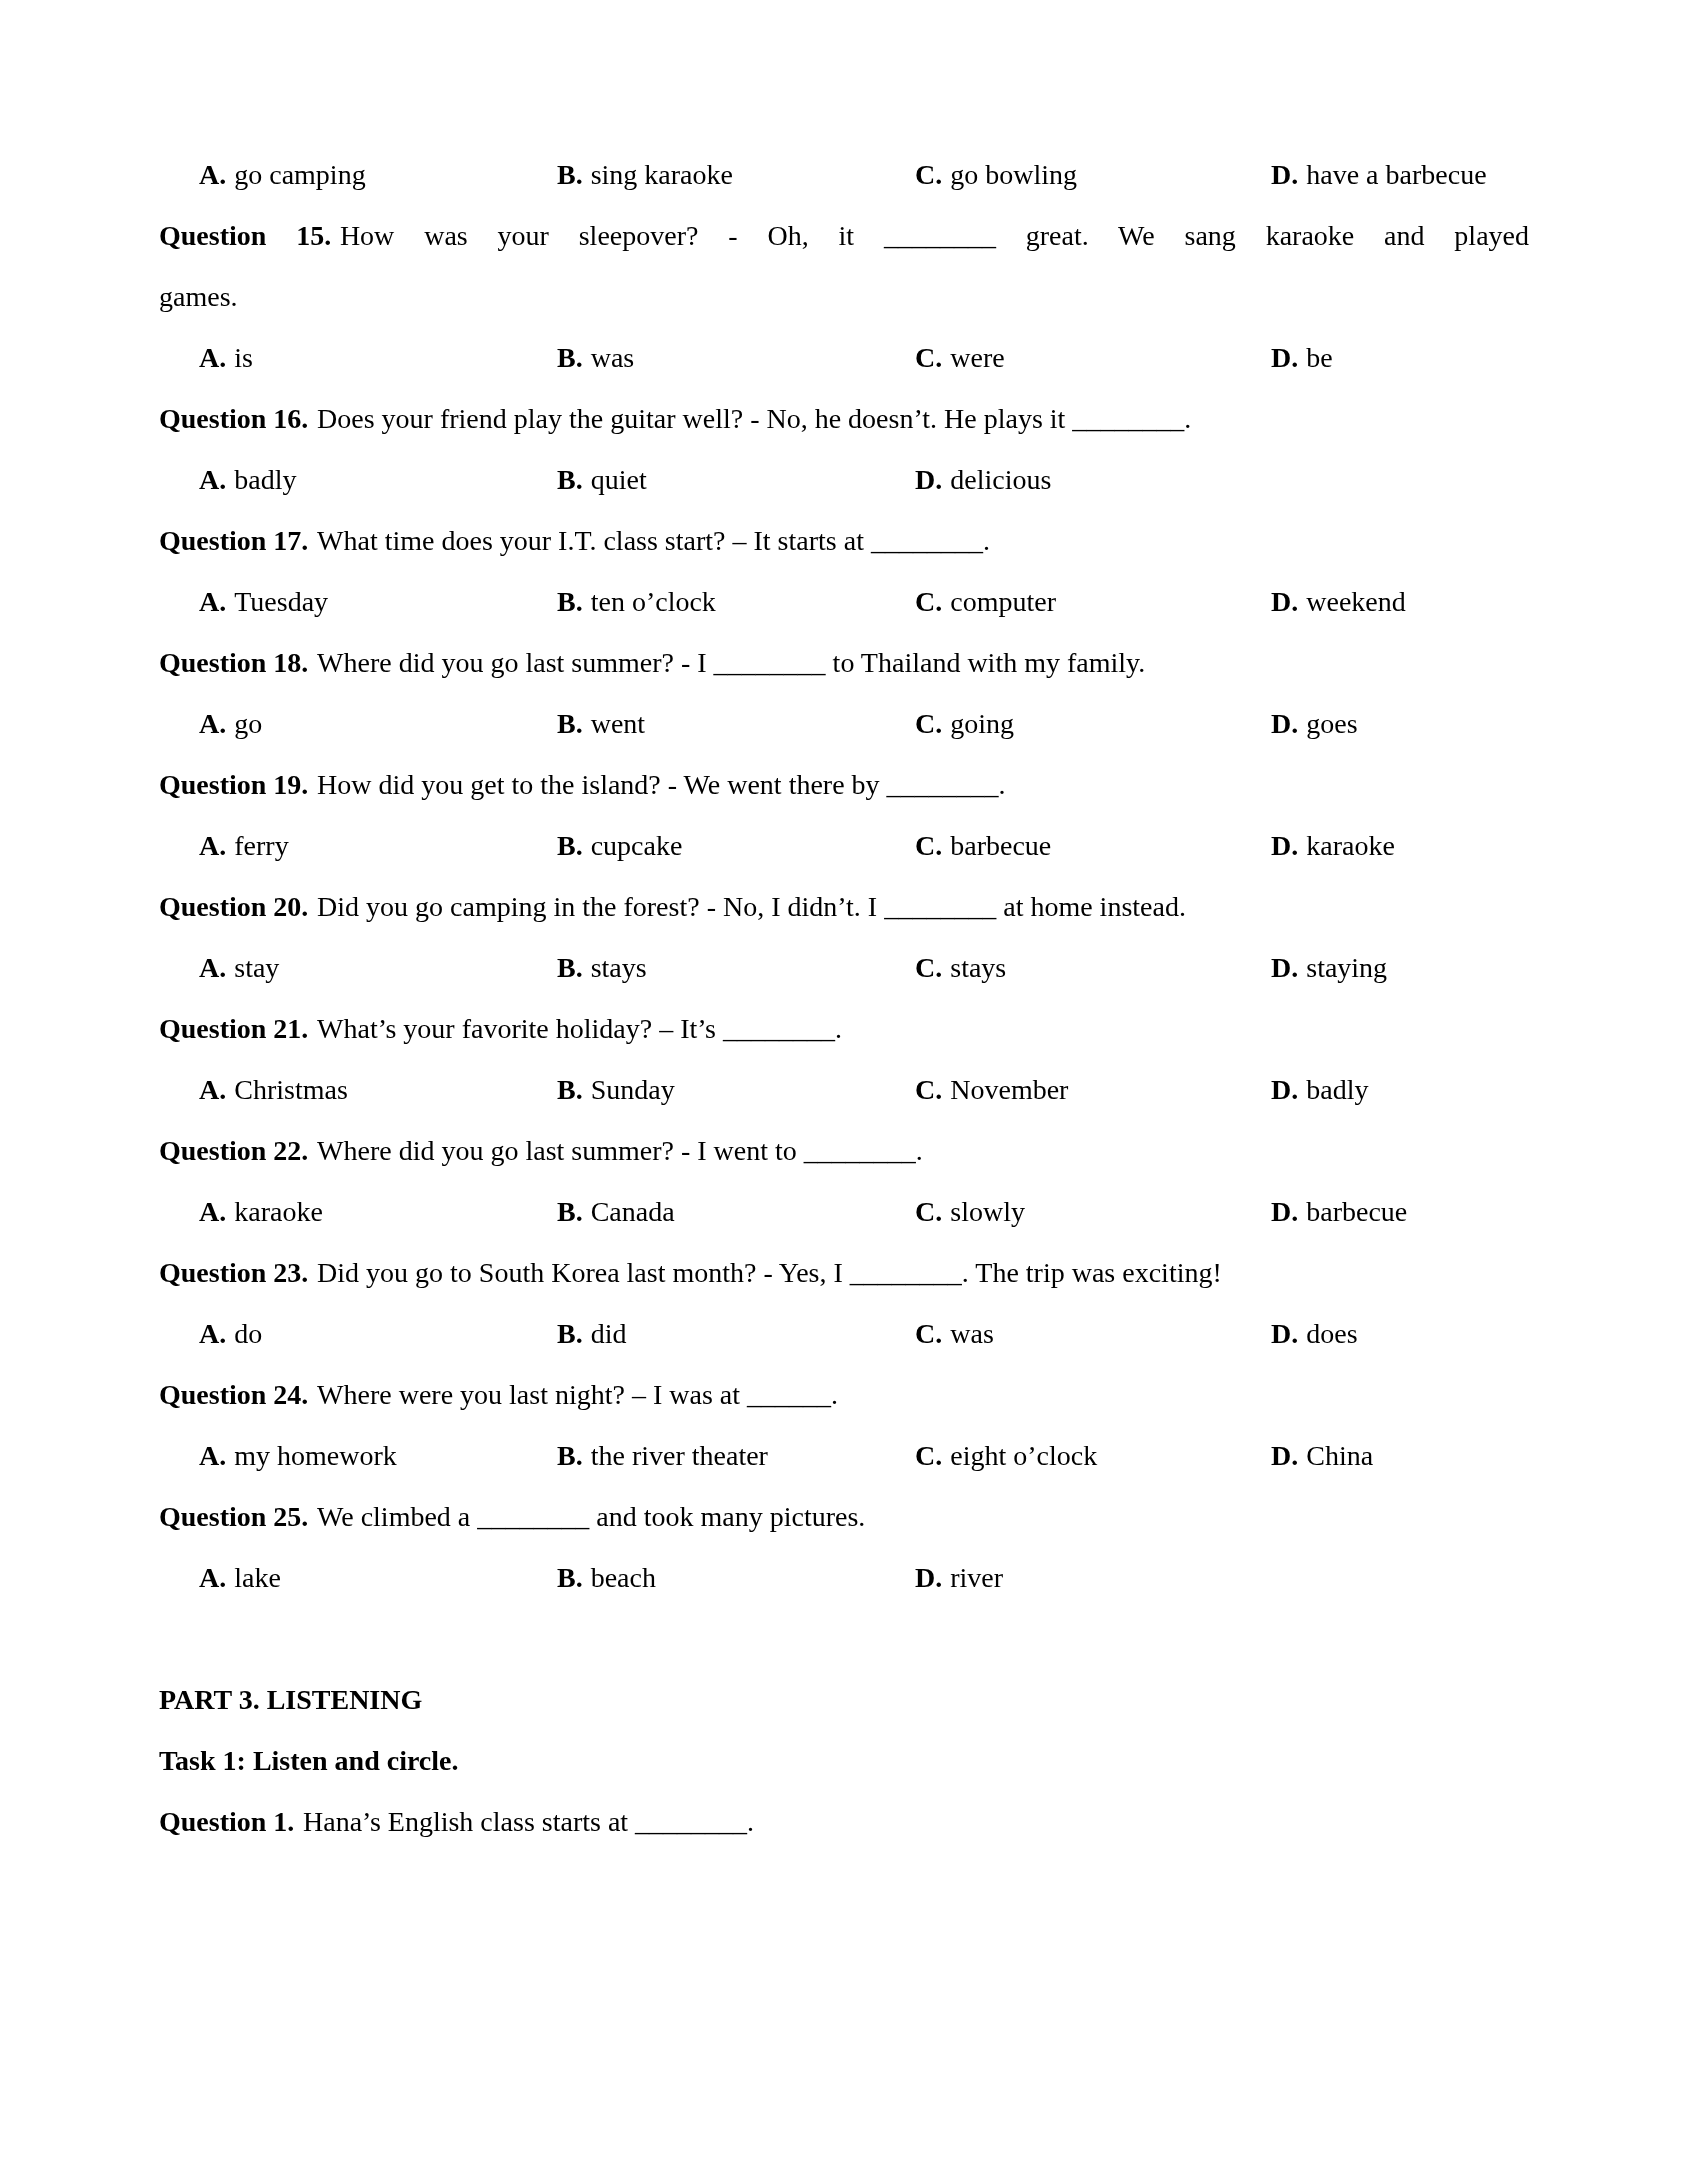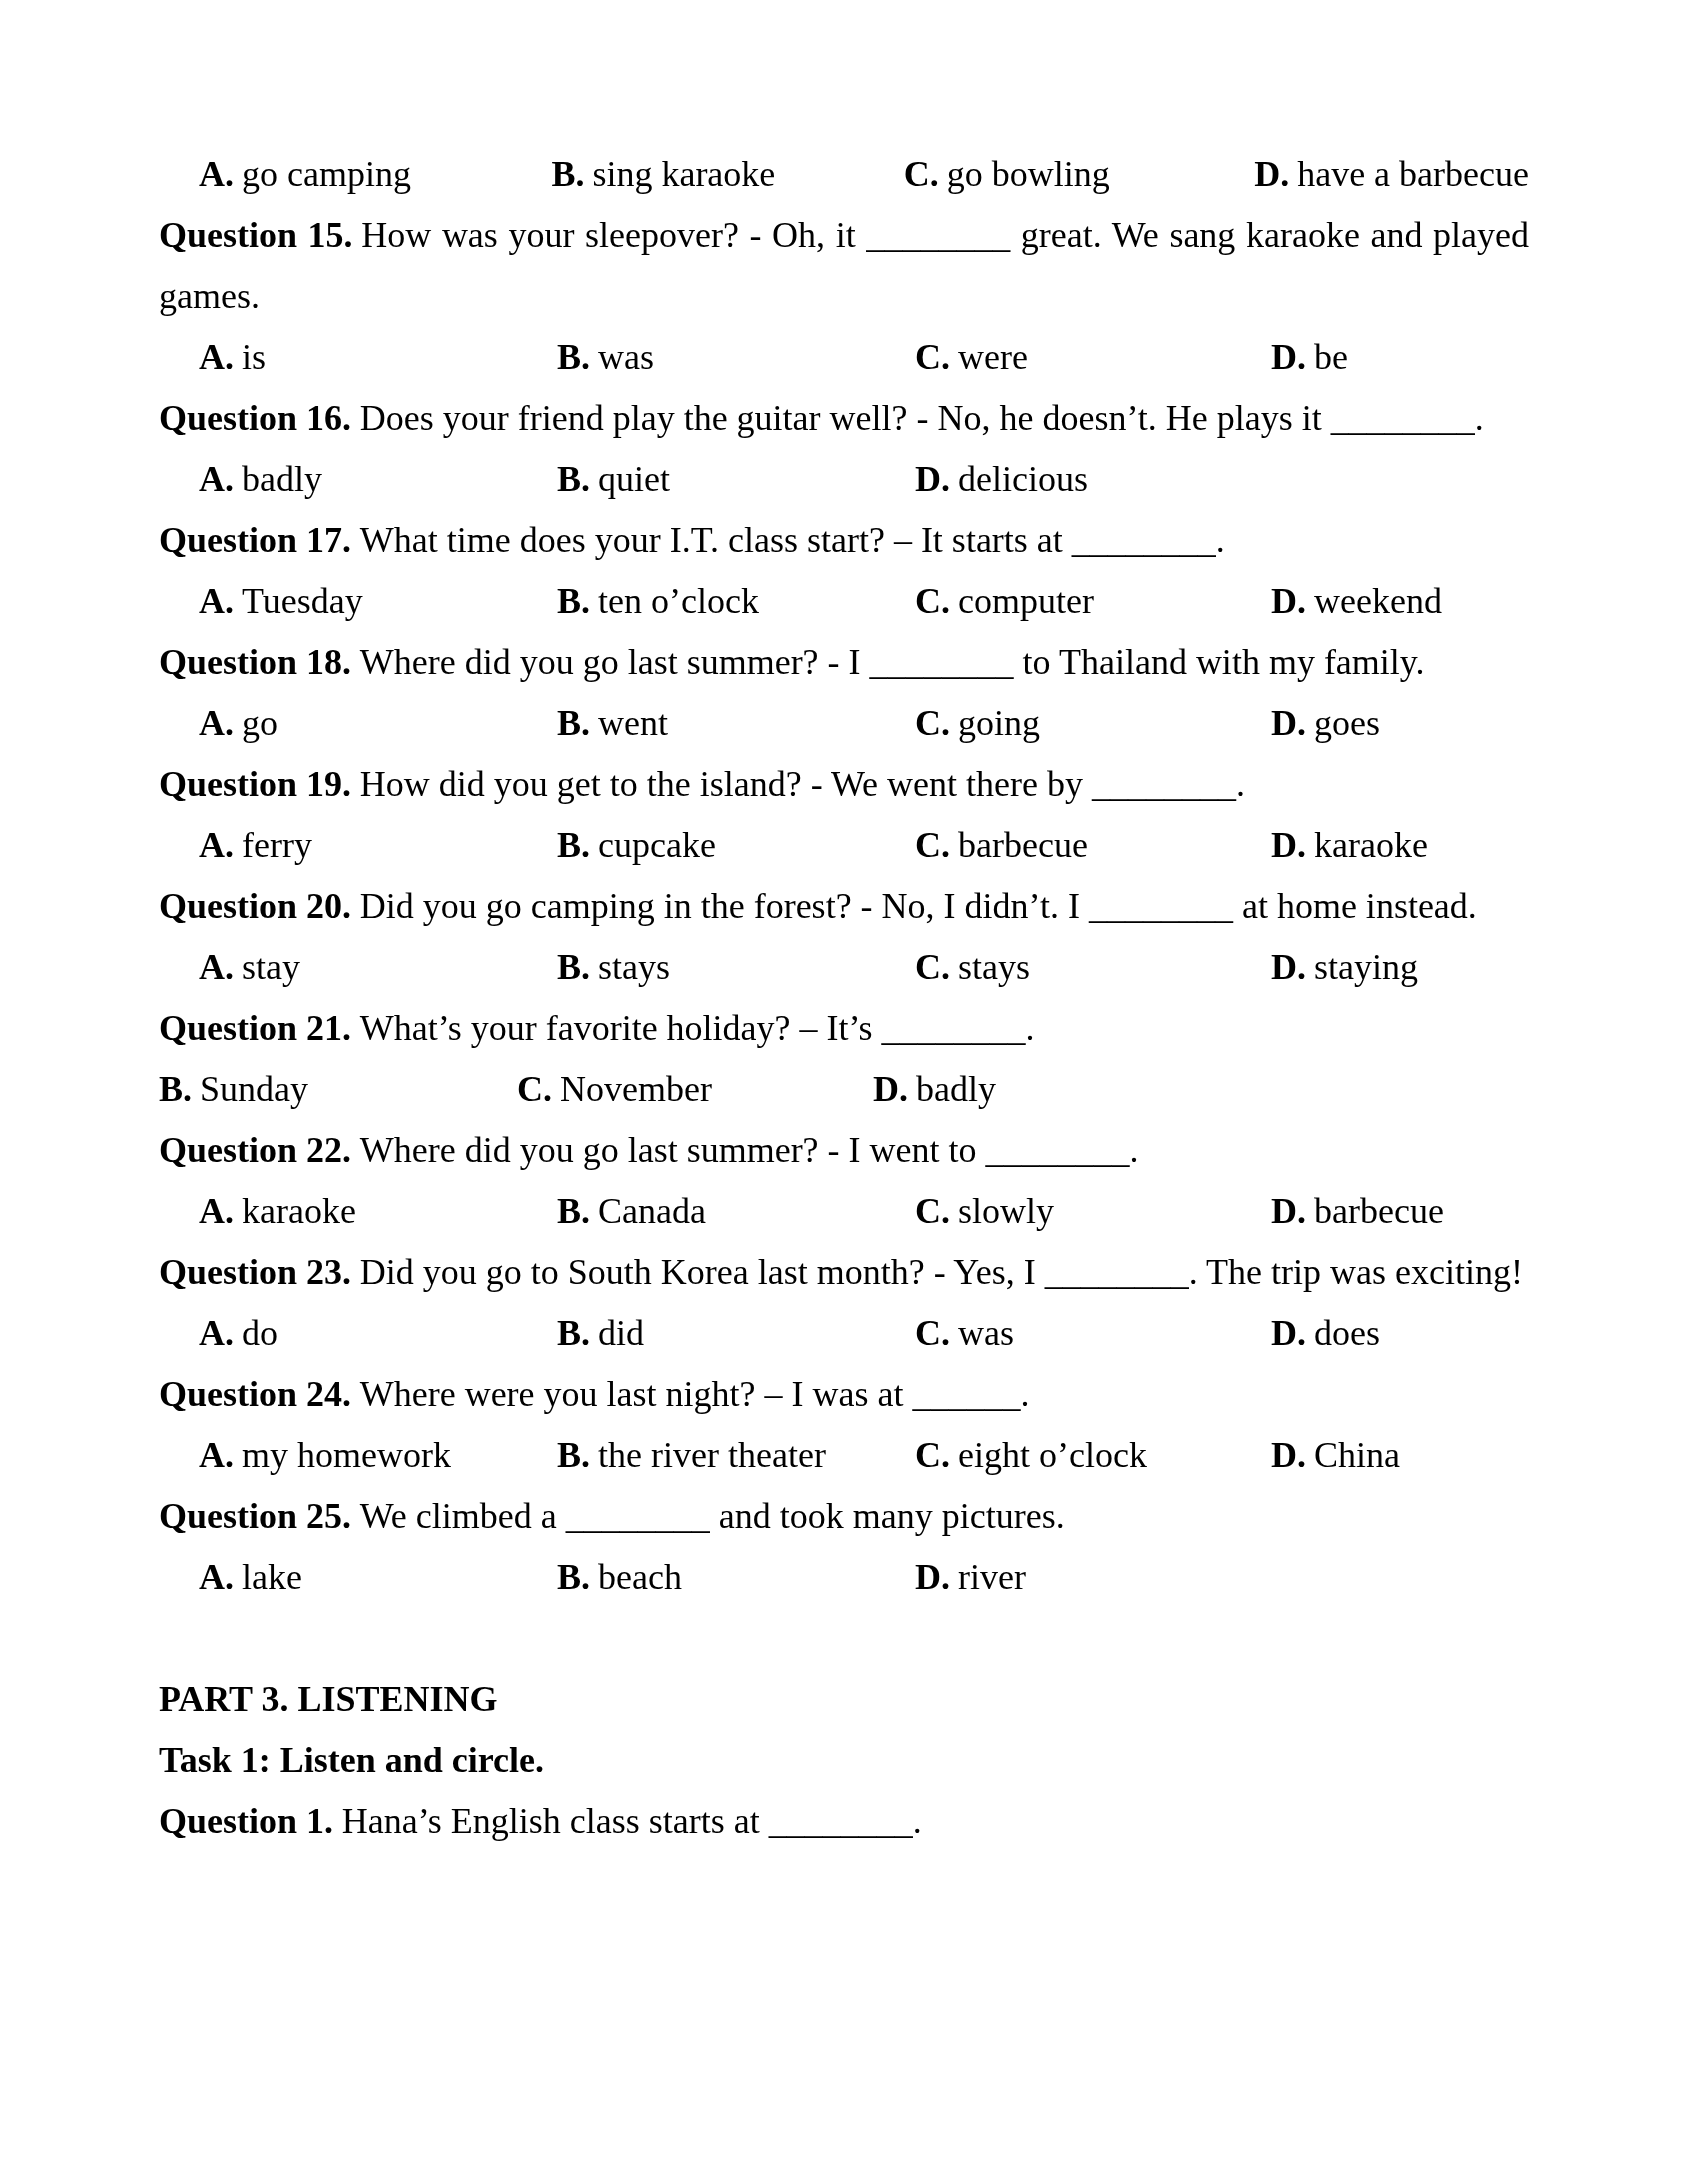--- a/index.html
+++ b/index.html
@@ -7,21 +7,21 @@
     width:1687px;height:2183px;
     background:#ffffff;
     position:relative;
     font-family:"Liberation Serif","DejaVu Serif",serif;
     color:#000;
   }
   .doc{
     position:absolute;
     left:159px;top:144px;
     width:1370px;
-    font-size:36px;
+    font-size:28px;
   }
   .line{
     height:61px;
     line-height:61px;
     white-space:nowrap;
   }
   .lbl{font-weight:700;margin-right:8.7px;}
   .bold{font-weight:700;margin-top:36px;}
   .just{text-align:justify;text-align-last:justify;}
   .opts{display:flex;}
@@ -103,20 +103,21 @@
     <span class="opt o1"><span class="letter">A.</span><span>stay</span></span>
     <span class="opt o2"><span class="letter">B.</span><span>stays</span></span>
     <span class="opt o3"><span class="letter">C.</span><span>stays</span></span>
     <span class="opt o4"><span class="letter">D.</span><span>staying</span></span>
   </div>
 
   <div class="line">
     <span class="lbl">Question 21.</span><span>What’s your favorite holiday? – It’s ________.</span>
   </div>
   <div class="line opts">
+    <span class="opt o1"><span class="letter">A.</span><span>Christmas</span></span>
     <span class="opt o2"><span class="letter">B.</span><span>Sunday</span></span>
     <span class="opt o3"><span class="letter">C.</span><span>November</span></span>
     <span class="opt o4"><span class="letter">D.</span><span>badly</span></span>
   </div>
 
   <div class="line">
     <span class="lbl">Question 22.</span><span>Where did you go last summer? - I went to ________.</span>
   </div>
   <div class="line opts">
     <span class="opt o1"><span class="letter">A.</span><span>karaoke</span></span>

